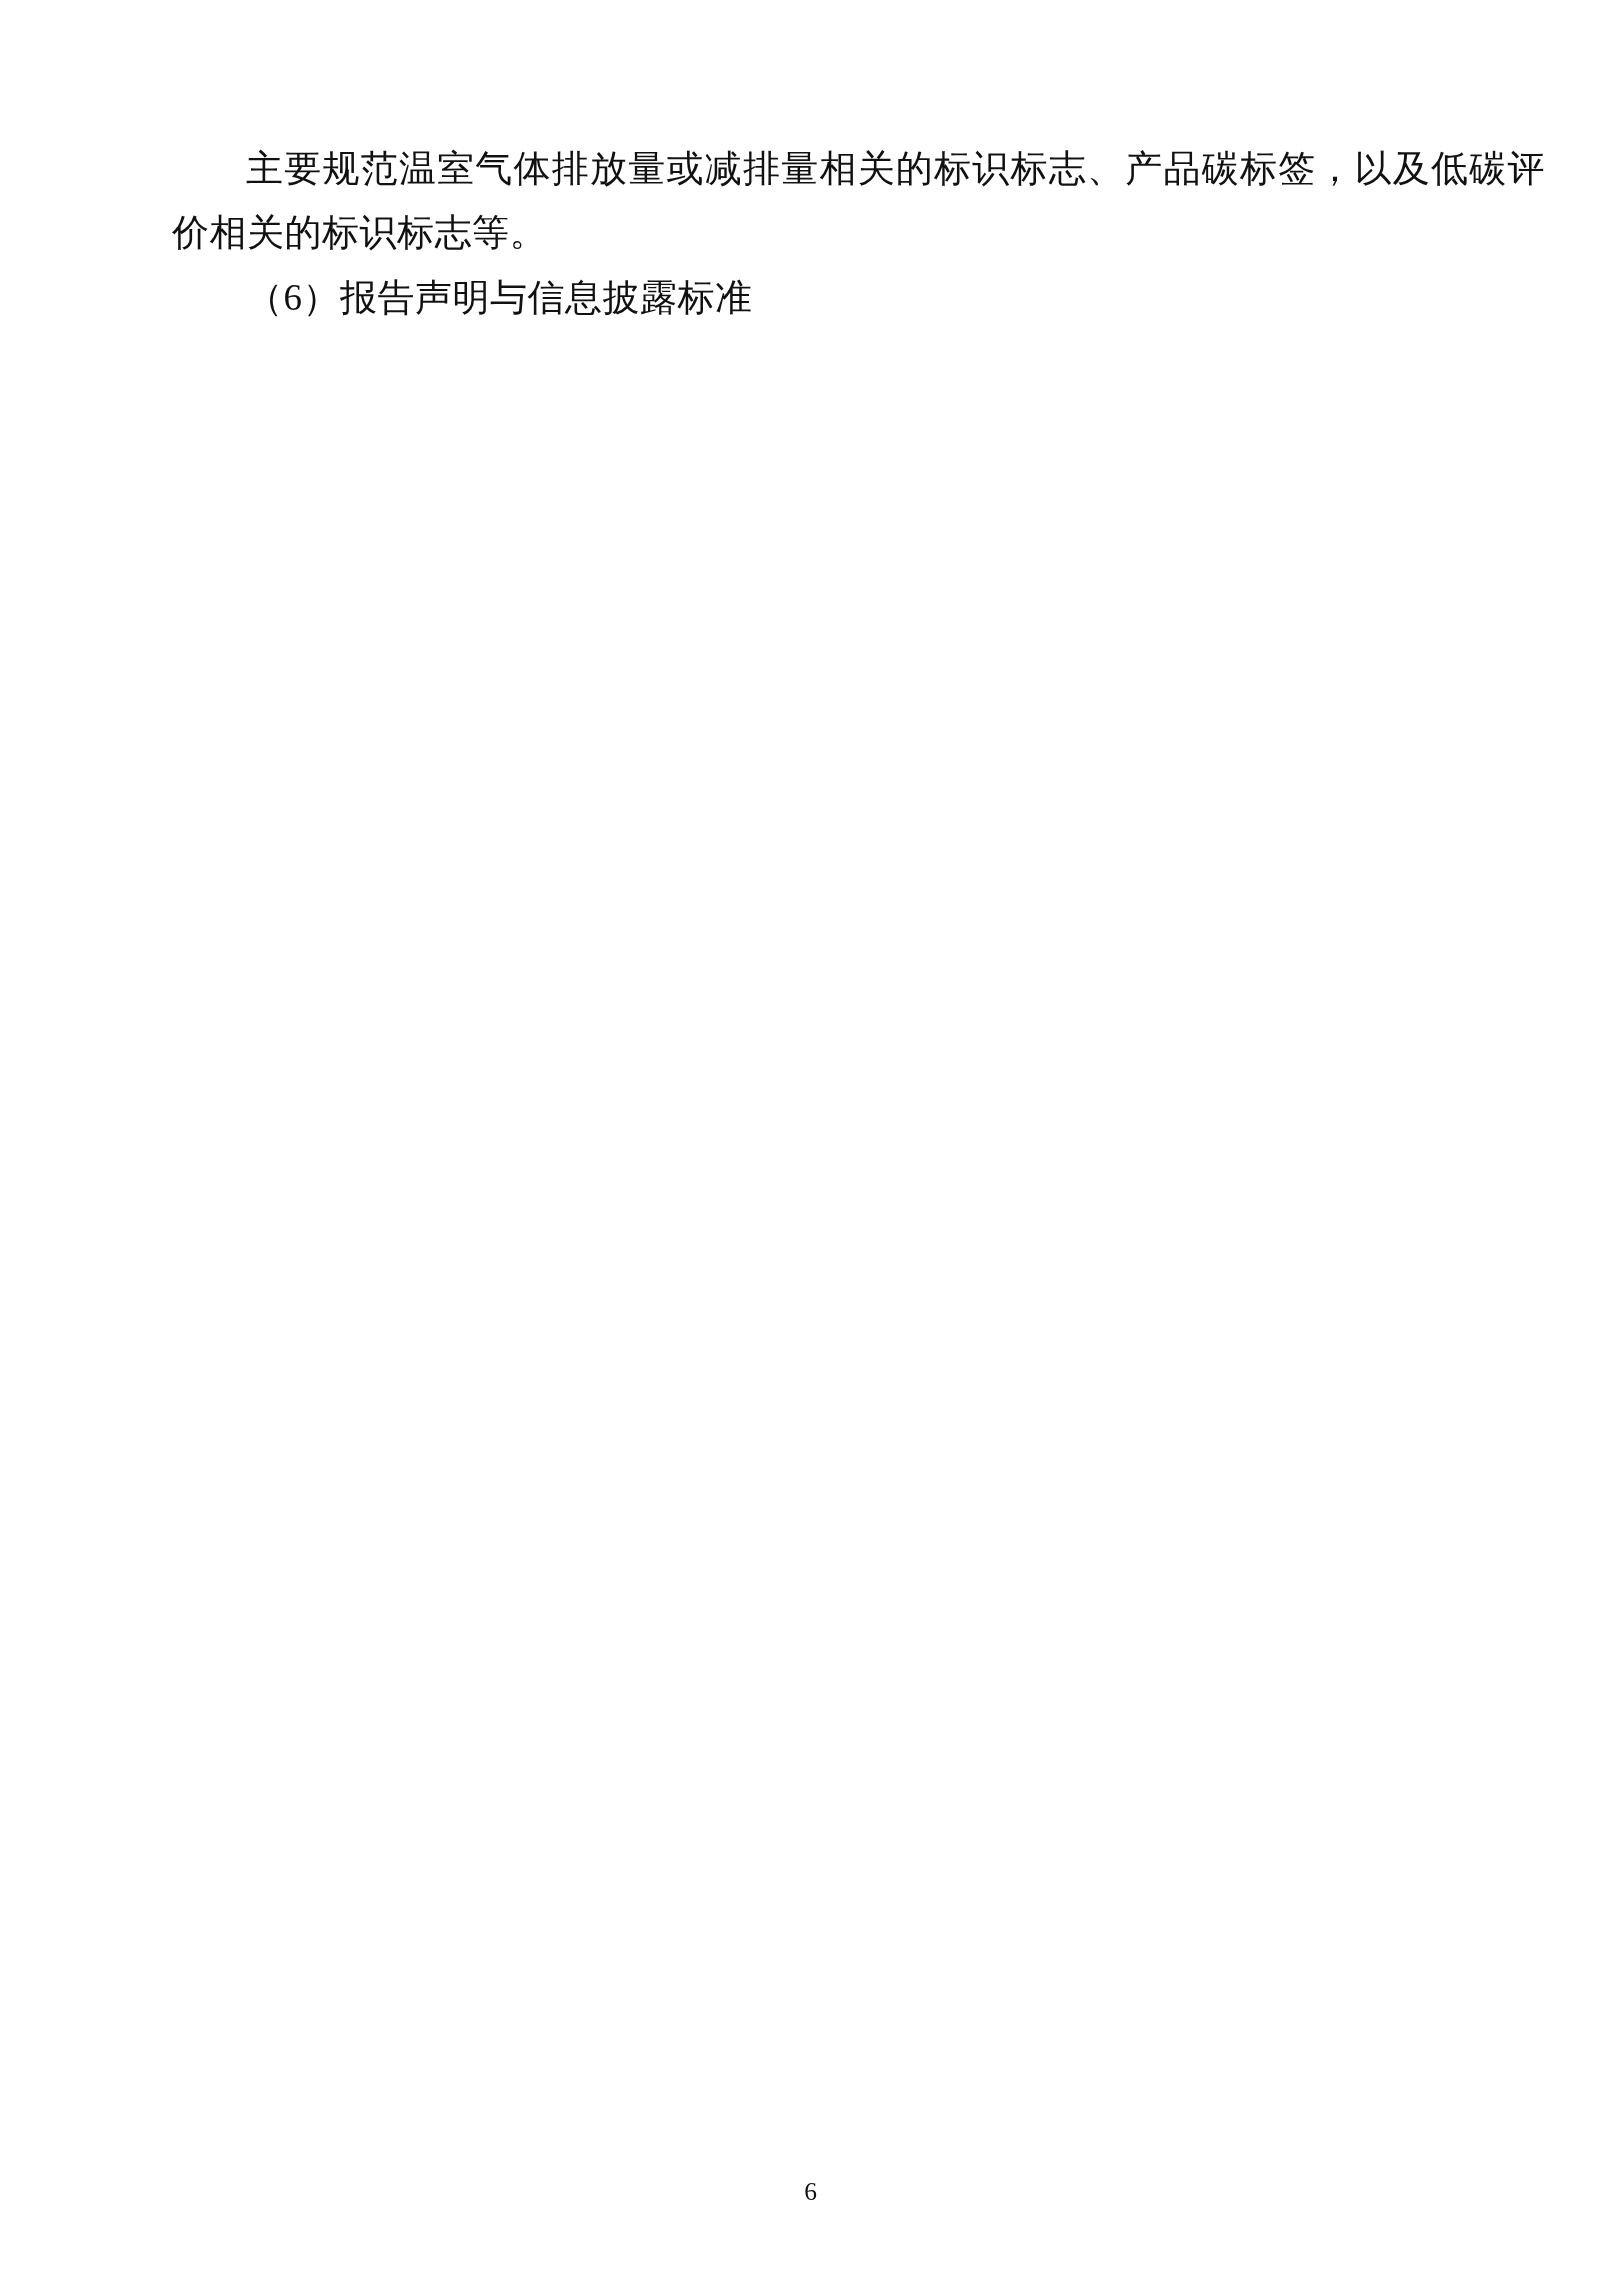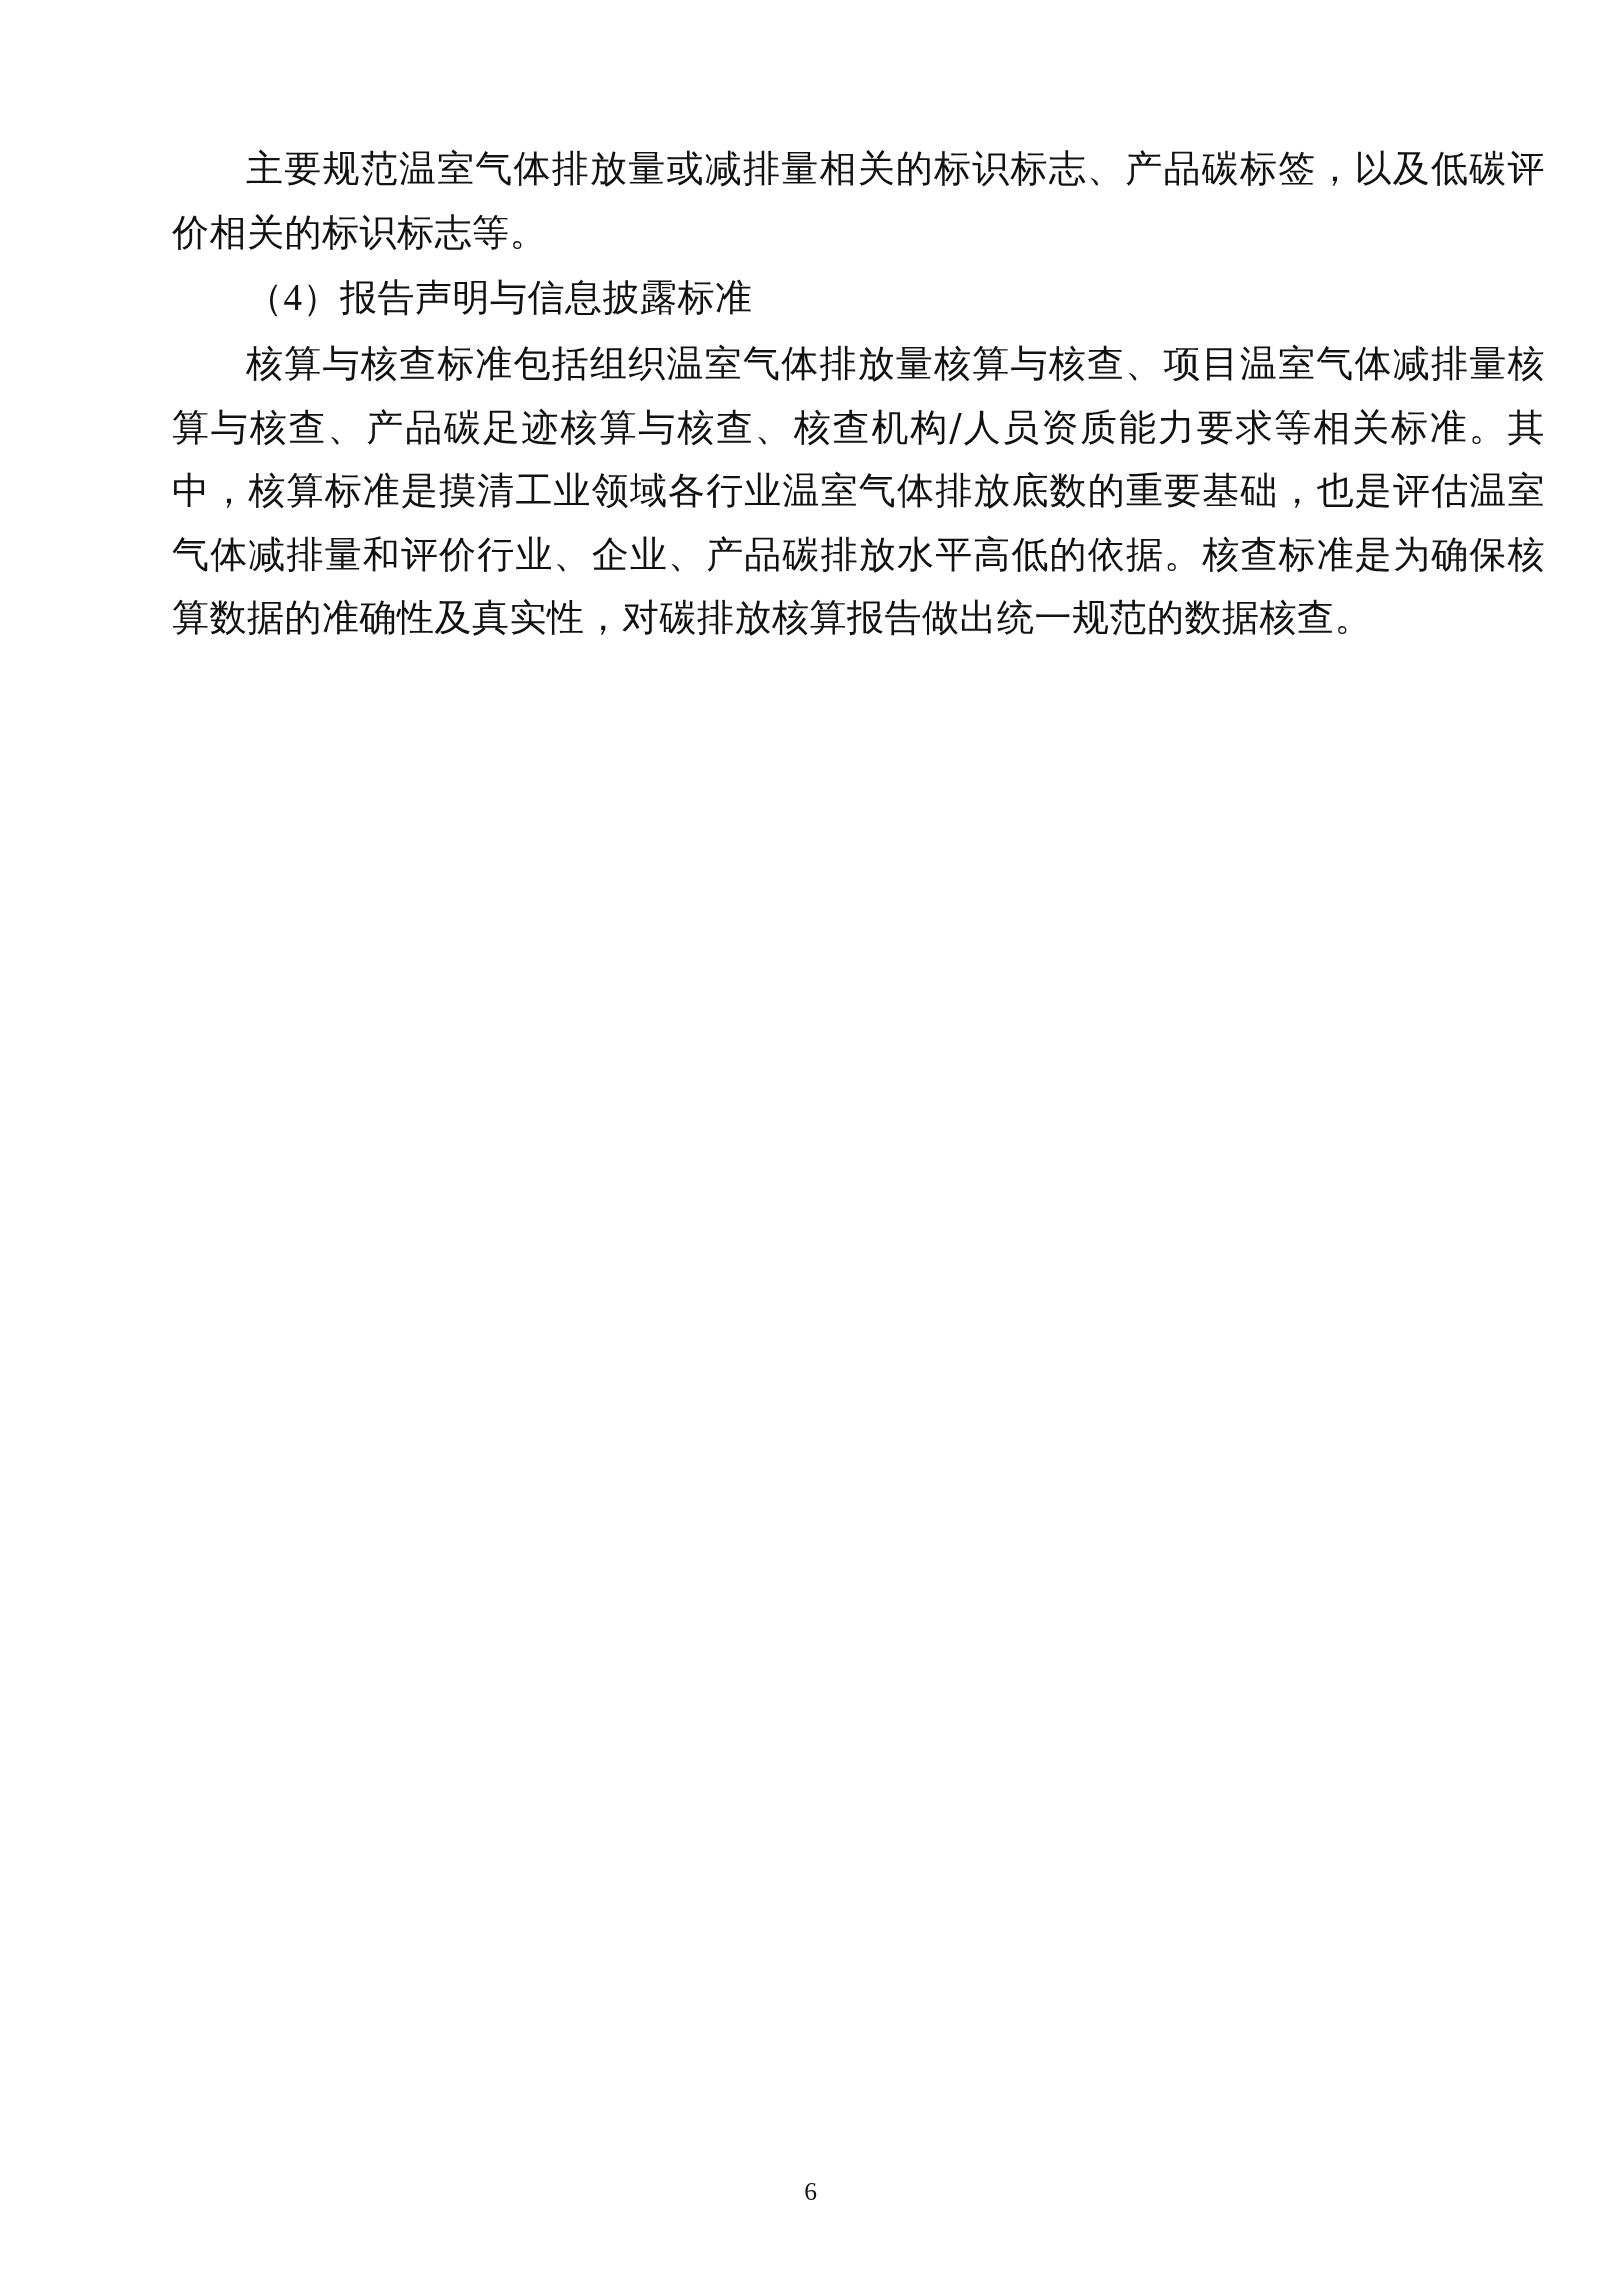--- a/index.html
+++ b/index.html
@@ -61,24 +61,23 @@
   }
 </style>
 </head>
 <body>
 
 <div class="page">
   <div class="doc-body">
 
     <p class="para kai">主要规范温室气体排放量或减排量相关的标识标志、产品碳标签，以及低碳评价相关的标识标志等。</p>
 
-    <p class="heading kai">（4）报告声明与信息披露标准</p>
+    <p class="heading kai">（6）报告声明与信息披露标准</p>
 
 
 
-    <p class="para kai">核算与核查标准包括组织温室气体排放量核算与核查、项目温室气体减排量核算与核查、产品碳足迹核算与核查、核查机构/人员资质能力要求等相关标准。其中，核算标准是摸清工业领域各行业温室气体排放底数的重要基础，也是评估温室气体减排量和评价行业、企业、产品碳排放水平高低的依据。核查标准是为确保核算数据的准确性及真实性，对碳排放核算报告做出统一规范的数据核查。</p>
 
     <div class="spacer-block"></div>
   </div>
 
   <div class="page-number">6</div>
 </div>
 
 
 </body></html>

